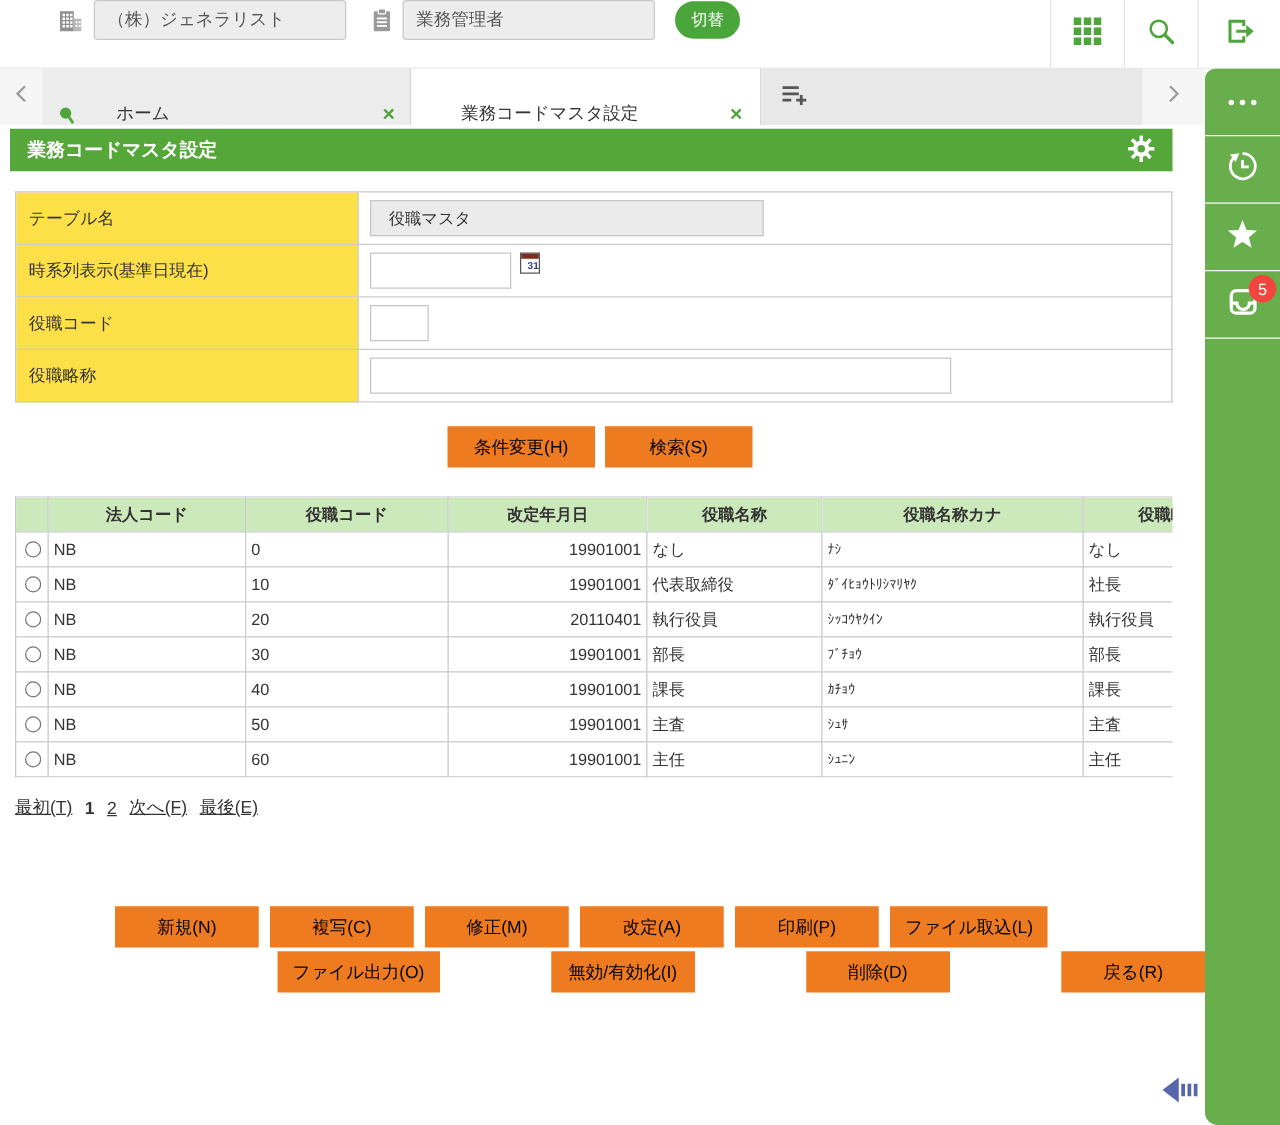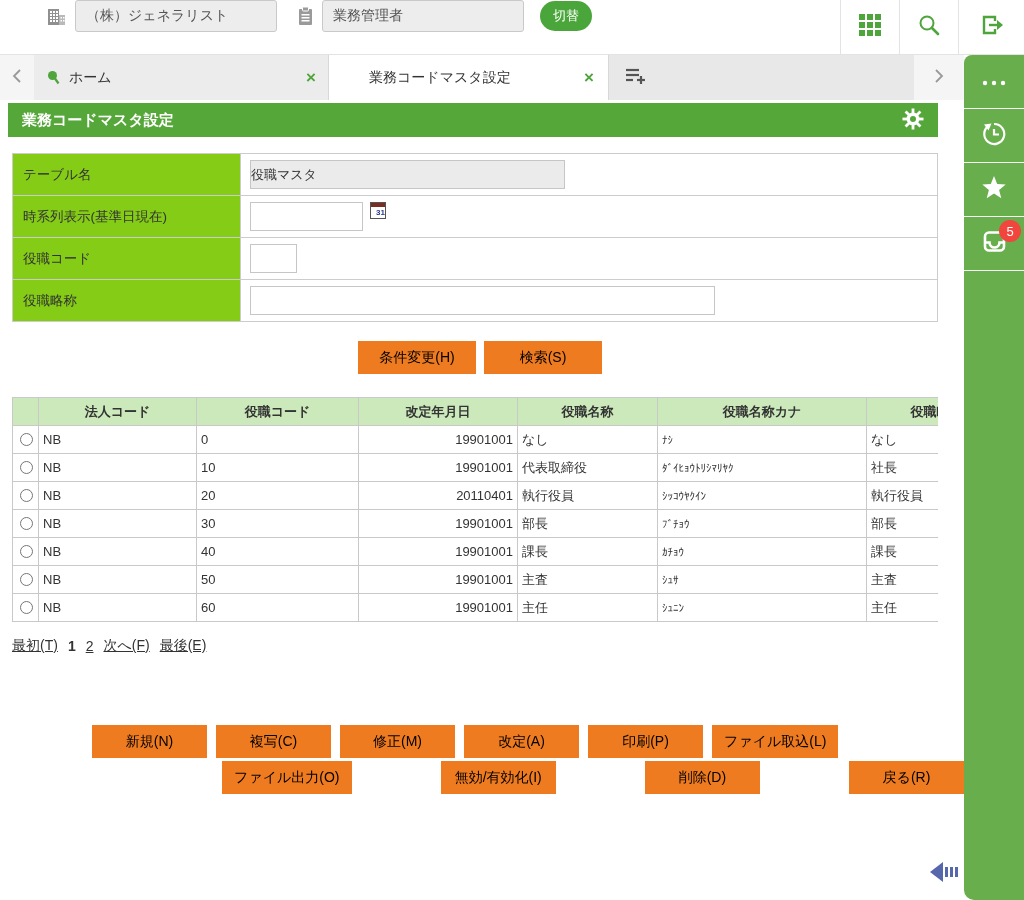--- a/index.html
+++ b/index.html
@@ -36,22 +36,22 @@
   .hdr-icon-btn.last { width: 66px; }
 
   
   .tabbar {
     position: absolute; top: 55px; left: 0; width: 964px; height: 45px;
     display: flex; background: #f4f4f4;
   }
   .tab-scroll { width: 34px; display: flex; align-items: center; justify-content: center; background: #f5f5f5; cursor: pointer; }
   .tab-scroll.right { width: 50px; }
   .tab {
-    display: flex; align-items: center; border-right: 1px solid #d8d8d8;
-    font-size: 14px; cursor: pointer;
+    display: flex; align-items: flex-end; border-right: 1px solid #d8d8d8;
+    font-size: 14px; cursor: pointer; gap: 24px;
   }
   .tab-home { width: 295px; background: #ececec; padding: 0 12px; }
   .tab-active { width: 280px; background: #fff; padding: 0 14px; }
   .tab-active .tab-label { margin-left: 26px; }
   .tab-label { flex: 1; }
   .tab-close { color: #4ea53b; font-weight: bold; font-size: 17px; line-height: 1; cursor: pointer; }
   .pin { margin-right: 9px; display: flex; }
   .tab-add { width: 52px; background: #e8e8e8; display: flex; align-items: center; justify-content: center; cursor: pointer; }
   .tab-filler { flex: 1; background: #e8e8e8; }
 
@@ -60,24 +60,24 @@
   .title-bar {
     margin: 3px 26px 0 8px; height: 34px; background: #56a73a;
     display: flex; align-items: center; padding: 0 14px;
   }
   .title-bar .page-title { color: #fff; font-size: 15px; font-weight: bold; }
   .gear-btn { margin-left: auto; display: flex; cursor: pointer; background: none; border: none; padding: 0; }
 
   
   .form-table { margin: 16px 0 0 12px; width: 926px; border-collapse: collapse; }
   .form-table td { border: 1px solid #ccc; height: 42px; }
-  .f-label { width: 228px; background: #84cc16; padding-left: 10px; font-size: 13.5px; }
+  .f-label { width: 274px; background: #fde047; padding-left: 10px; font-size: 13.5px; }
   .f-value { background: #fff; padding-left: 9px; }
   .inp {
-    height: 29px; border: 1px solid #c6c6c6; font-size: 13px; padding: 0 0;
+    height: 29px; border: 1px solid #c6c6c6; font-size: 13px; padding: 0 14px;
     vertical-align: middle; font-family: "Liberation Sans", sans-serif;
   }
   .inp-table-name { width: 315px; background: #ebebeb; color: #333; }
   .inp-date { width: 113px; }
   .inp-code { width: 47px; }
   .inp-abbr { width: 465px; }
   .cal-btn { display: inline-block; position: relative; width: 16px; height: 17px; border: 1px solid #555; background: #fff; margin-left: 7px; vertical-align: top; margin-top: 0px; cursor: pointer; }
   .cal-top { position: absolute; top: 0; left: 0; right: 0; height: 4px; background: #7b2e20; }
   .cal-num { position: absolute; top: 5px; left: 0; right: 0; text-align: right; font-size: 8px; font-weight: bold; color: #2b3a8c; }
 

